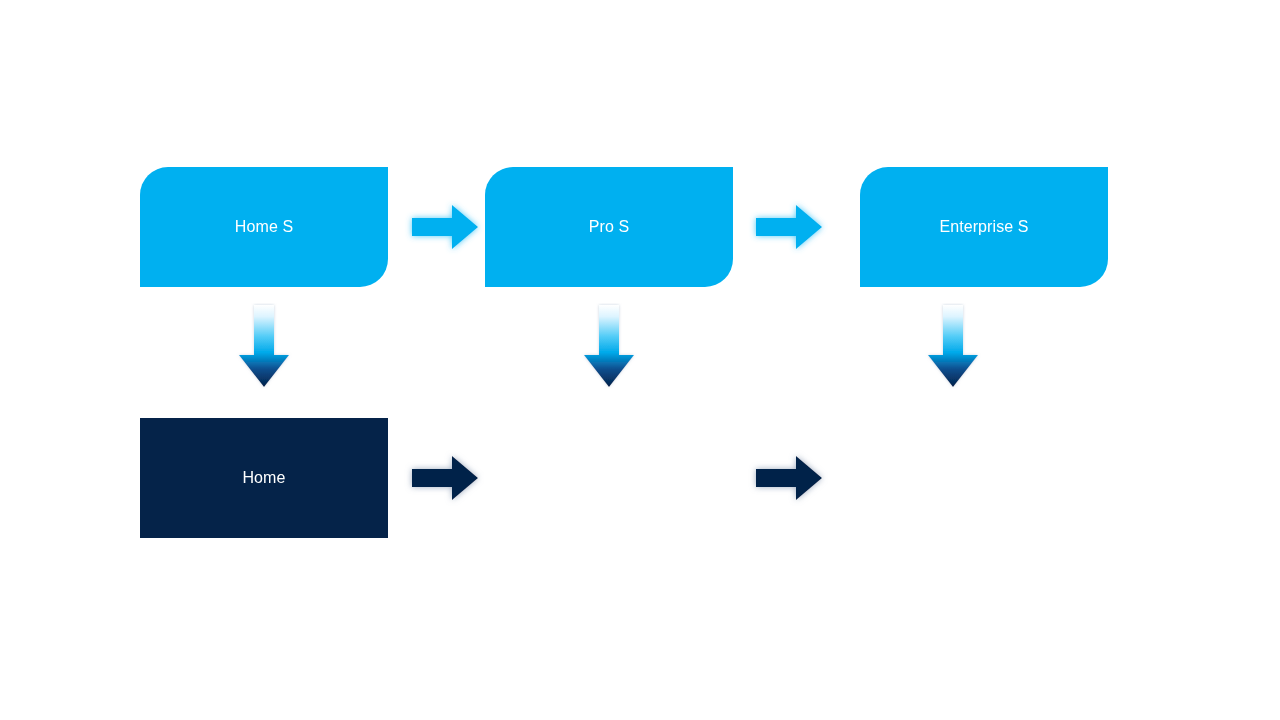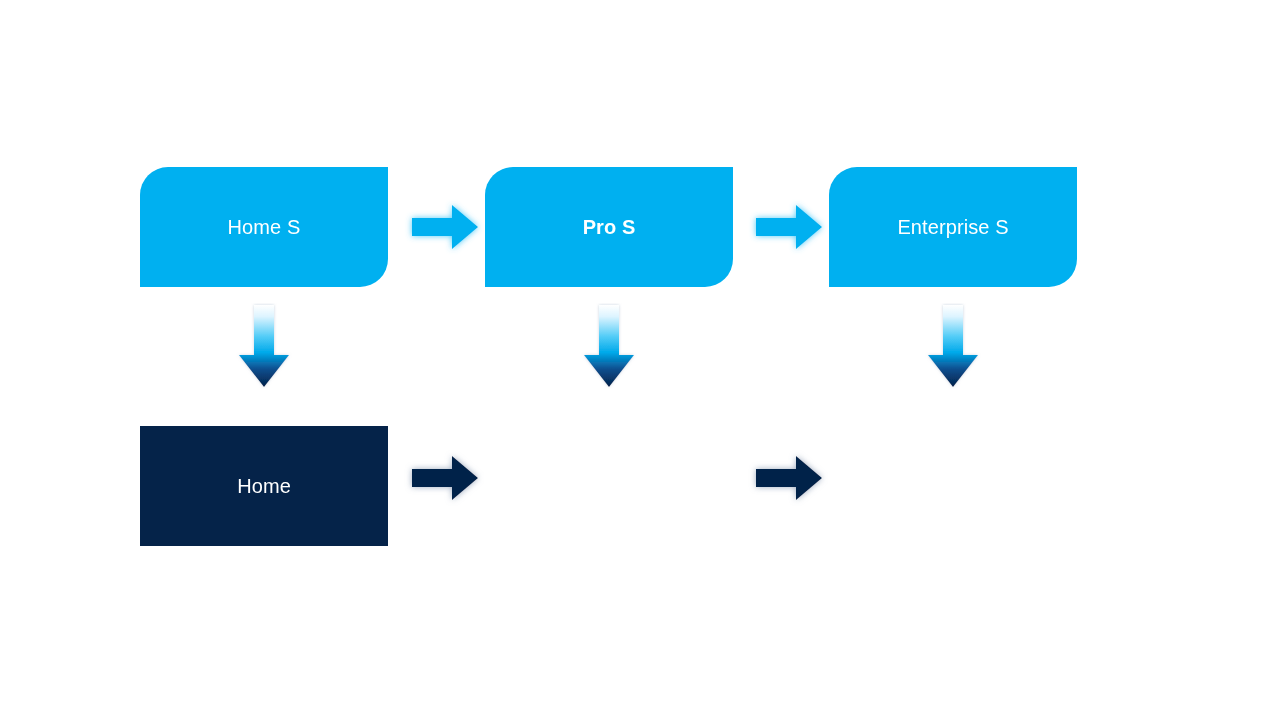--- a/index.html
+++ b/index.html
@@ -26,47 +26,46 @@
   }
 
   
   .node {
     position: absolute;
     display: flex;
     align-items: center;
     justify-content: center;
     box-sizing: border-box;
     color: #ffffff;
-    font-size: 20px;
+    font-size: 16px;
     font-weight: 400;
     letter-spacing: 0.1px;
     line-height: 1.2;
     white-space: nowrap;
   }
 
   .node-top {
     background: #00b0f0;
     border-radius: 28px 0 28px 0;
     width: 248px;
     height: 120px;
     top: 167px;
   }
 
   .node-bottom {
     background: #052349;
     border-radius: 0;
     width: 248px;
     height: 120px;
     top: 418px;
-    margin-top: 8px;
   }
 
   .col-1 { left: 140px; }
-  .col-2 { left: 485px; font-weight: bold; }
-  .col-3 { left: 829px; }
+  .col-2 { left: 485px; }
+  .col-3 { left: 860px; }
 
   .node-label {
     pointer-events: none;
   }
 
   
   .h-arrow {
     position: absolute;
     width: 80px;
     height: 56px;

